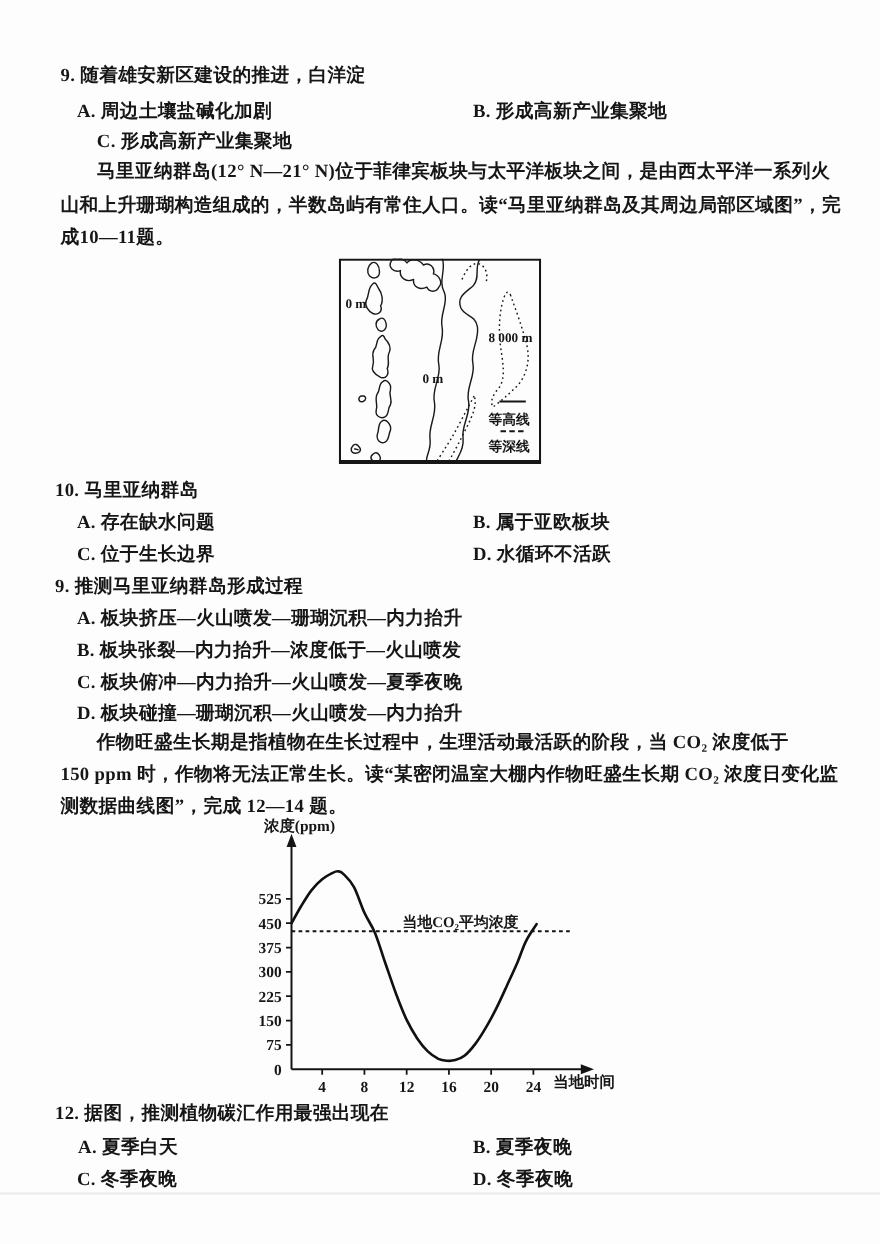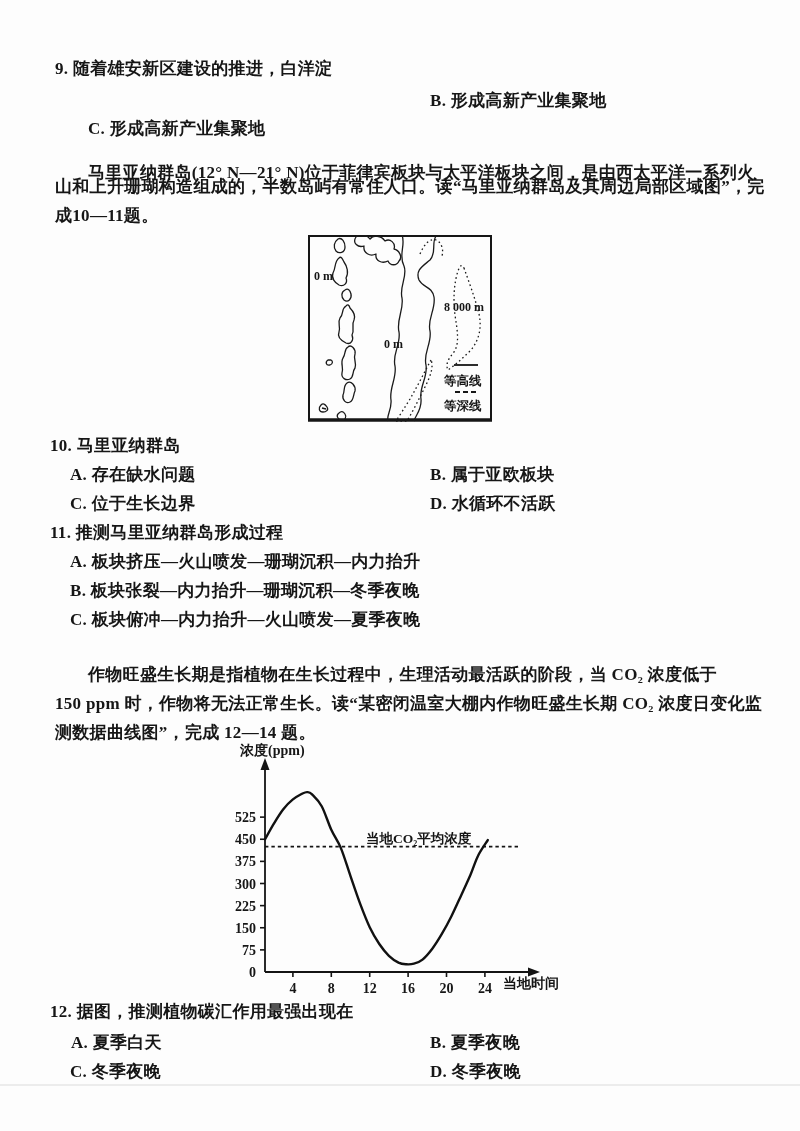--- a/index.html
+++ b/index.html
@@ -10,24 +10,25 @@
   .fig{position:absolute;}
   svg text{font-family:"Liberation Serif","DejaVu Serif",serif;font-weight:700;fill:#161616;}
   .scan-artifact{position:absolute;left:0;width:800px;height:2px;background:#ececec;}
 </style>
 </head>
 <body>
 
 <div class="page">
 
   <div class="line" style="left:55px;top:58px">9. 随着雄安新区建设的推进，白洋淀</div>
+  <div class="line" style="left:70px;top:90px">A. 周边土壤盐碱化加剧</div>
   <div class="line" style="left:430px;top:90px">B. 形成高新产业集聚地</div>
   <div class="line" style="left:88px;top:118px">C. 形成高新产业集聚地</div>
 
-  <div class="line" style="left:88px;top:162px">马里亚纳群岛(12° N—21° N)位于菲律宾板块与太平洋板块之间，是由西太平洋一系列火</div>
+  <div class="line" style="left:88px;top:145px">马里亚纳群岛(12° N—21° N)位于菲律宾板块与太平洋板块之间，是由西太平洋一系列火</div>
   <div class="line" style="left:55px;top:176px">山和上升珊瑚构造组成的，半数岛屿有常住人口。读“马里亚纳群岛及其周边局部区域图”，完</div>
   <div class="line" style="left:55px;top:205px">成10—11题。</div>
 
   <svg class="fig" style="left:308px;top:235px" width="184" height="187" viewBox="0 0 184 187">
     <rect x="1" y="1" width="182" height="184" fill="none" stroke="#161616" stroke-width="2"></rect>
     <line x1="0" y1="185" x2="184" y2="185" stroke="#161616" stroke-width="3.5"></line>
 
     <g fill="none" stroke="#1a1a1a" stroke-width="1.3" stroke-linejoin="round">
       <path d="M30,4 C26,7 25,12 28,16 C31,19 37,18 37,12 C37,7 34,2 30,4 Z"></path>
       <path d="M31,23 C26,27 28,33 25,38 C23,43 27,48 31,50 C36,52 40,48 38,43 C41,38 39,31 36,27 C34,23 33,21 31,23 Z"></path>
@@ -61,24 +62,25 @@
       <text x="136" y="175" font-size="12.5">等深线</text>
     </g>
   </svg>
 
   <div class="line" style="left:50px;top:435px">10. 马里亚纳群岛</div>
   <div class="line" style="left:70px;top:464px">A. 存在缺水问题</div>
   <div class="line" style="left:430px;top:464px">B. 属于亚欧板块</div>
   <div class="line" style="left:70px;top:493px">C. 位于生长边界</div>
   <div class="line" style="left:430px;top:493px">D. 水循环不活跃</div>
 
-  <div class="line" style="left:50px;top:522px">11. 推测马里亚纳群岛形成过程</div>
+  <div class="line" style="left:50px;top:522px">9. 推测马里亚纳群岛形成过程</div>
   <div class="line" style="left:70px;top:551px">A. 板块挤压—火山喷发—珊瑚沉积—内力抬升</div>
-  <div class="line" style="left:70px;top:580px">B. 板块张裂—内力抬升—珊瑚沉积—冬季夜晚</div>
+  <div class="line" style="left:70px;top:580px">B. 板块张裂—内力抬升—浓度低于—火山喷发</div>
   <div class="line" style="left:70px;top:609px">C. 板块俯冲—内力抬升—火山喷发—夏季夜晚</div>
+  <div class="line" style="left:70px;top:638px">D. 板块碰撞—珊瑚沉积—火山喷发—内力抬升</div>
 
   <div class="line" style="left:88px;top:664px">作物旺盛生长期是指植物在生长过程中，生理活动最活跃的阶段，当 CO₂ 浓度低于</div>
   <div class="line" style="left:55px;top:693px">150 ppm 时，作物将无法正常生长。读“某密闭温室大棚内作物旺盛生长期 CO₂ 浓度日变化监</div>
   <div class="line" style="left:55px;top:722px">测数据曲线图”，完成 12—14 题。</div>
 
   <svg class="fig" id="co2-chart" style="left:210px;top:742px" width="355" height="262" viewBox="0 0 355 262">
       <line x1="55" y1="230" x2="322" y2="230" stroke="#141414" stroke-width="1.8"></line>
       <polygon points="330,230 318,225.5 318,234.5" fill="#141414"></polygon>
       <line x1="55" y1="230" x2="55" y2="26" stroke="#141414" stroke-width="1.8"></line>
       <polygon points="55,16 50.5,28 59.5,28" fill="#141414"></polygon>

